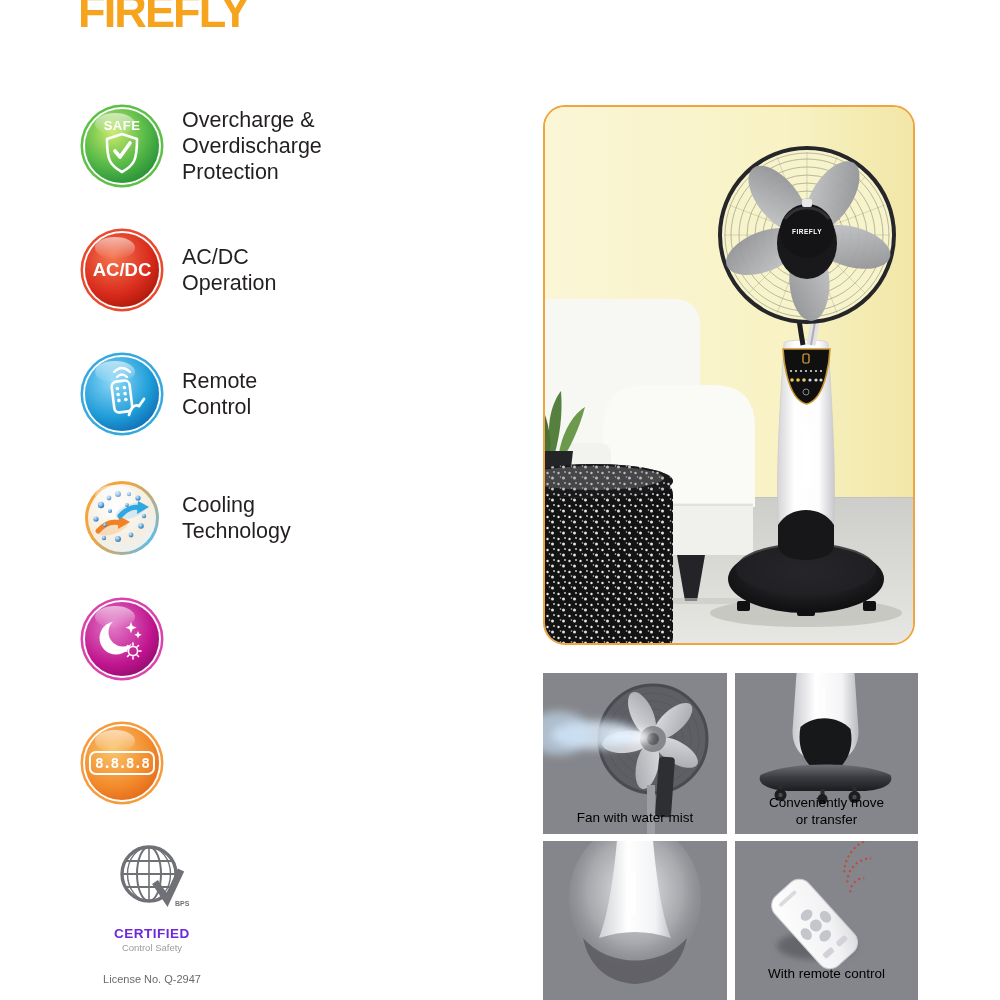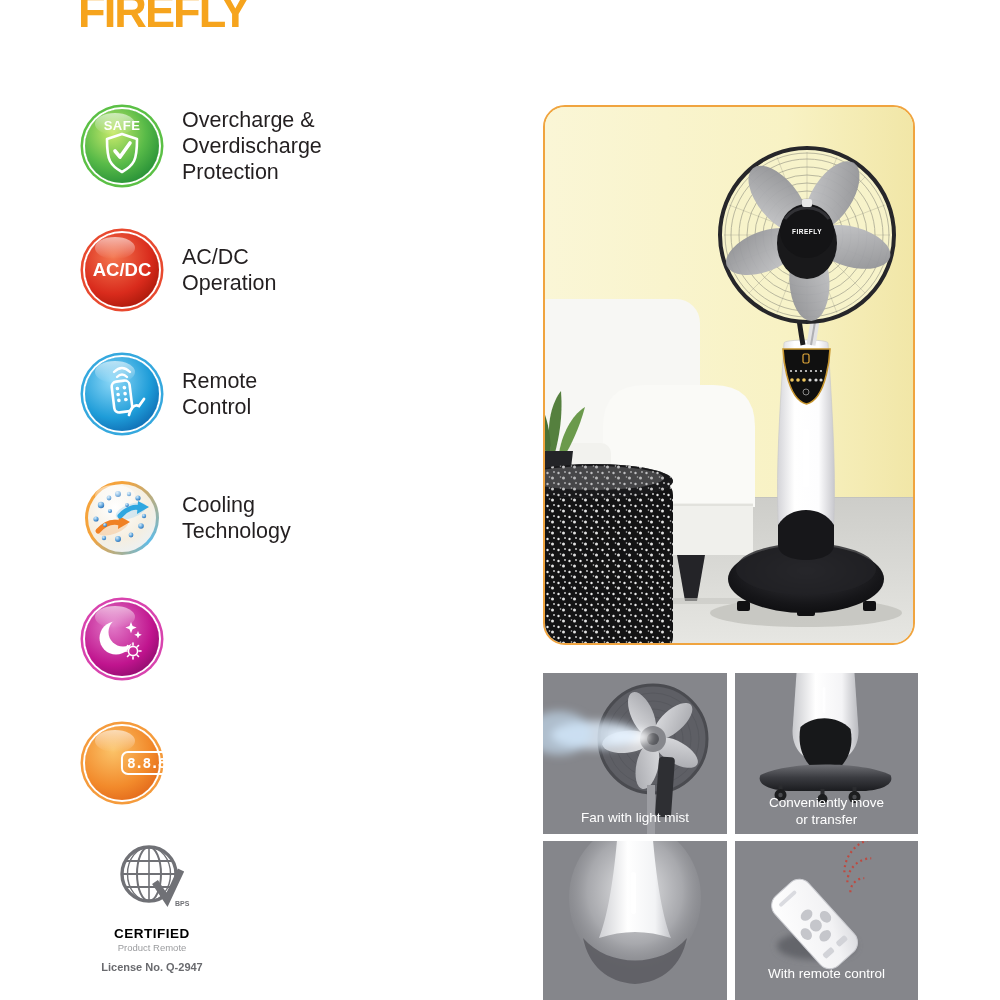--- a/index.html
+++ b/index.html
@@ -32,40 +32,40 @@
         box-shadow:0 0 0 2px #fff,0 0 0 4.5px #D843AE;}
   .b-digital{background:radial-gradient(circle at 38% 32%,#FBC46A,#F28A2B 55%,#DE5F16 90%);
         box-shadow:0 0 0 2px #fff,0 0 0 4.5px #F59B3C;}
   .badge svg{position:absolute;left:0;top:0;z-index:3;}
   .safe-word{position:absolute;top:9px;width:100%;text-align:center;color:#fff;font-size:13px;
         font-weight:bold;letter-spacing:.5px;z-index:4;}
   .acdc-word{position:absolute;top:0;width:100%;height:100%;display:flex;align-items:center;justify-content:center;
         color:#fff;font-size:18.5px;font-weight:bold;z-index:4;}
   .lcd{position:absolute;left:50%;top:50%;transform:translate(-50%,-50%);border:2.5px solid #fff;border-radius:7px;
         padding:2px 4px;color:#fff;font-family:"DejaVu Sans Mono",monospace;font-weight:bold;font-size:14.5px;
-        letter-spacing:-1px;z-index:4;white-space:nowrap;margin-left:32px;}
+        letter-spacing:-1px;z-index:4;white-space:nowrap;}
 
   
   .cert{position:absolute;left:86px;top:840px;width:132px;text-align:center;color:#77787C;}
-  .cert .c1{font-size:13.5px;font-weight:bold;letter-spacing:.5px;color:#000000;margin-top:2px;}
+  .cert .c1{font-size:13.5px;font-weight:bold;letter-spacing:.5px;color:#6d28d9;margin-top:2px;}
   .cert .c2{font-size:9.5px;color:#9B9C9F;margin-top:1px;}
-  .cert .c3{font-size:11px;font-weight:bold;color:#696A6E;margin-top:8px;}
+  .cert .c3{font-size:11px;font-weight:normal;color:#696A6E;margin-top:20px;}
 
   
   .hero{position:absolute;left:543px;top:105px;width:372px;height:540px;border:2px solid #F0A43F;
         border-radius:22px;overflow:hidden;background:#F9F4CD;box-sizing:border-box;}
   .hero svg{display:block;}
 
   
   .tiles{position:absolute;left:543px;top:673px;width:375px;height:327px;display:grid;
         grid-template-columns:184px 183px;grid-template-rows:161px 159px;gap:7px 8px;}
   .tile{position:relative;background:#85868B;overflow:hidden;}
   .tile svg{position:absolute;left:0;top:0;width:100%;height:100%;}
   .cap{position:absolute;left:0;right:0;bottom:8px;text-align:center;z-index:5;}
-  .cap span{display:block;color:#ffffff;font-size:13.5px;line-height:17px;}
+  .cap span{display:block;color:#000000;font-size:13.5px;line-height:17px;}
 </style>
 </head>
 <body>
 
 <div class="page">
 
   <div class="logo"><span>FIREFLY</span><span class="tm">®</span></div>
 
   <div class="feature" style="top:104px">
     <div class="badge b-safe">
@@ -200,21 +200,21 @@
         <ellipse cx="38" cy="34" rx="21.5" ry="27" stroke-width="1.4"></ellipse>
         <line x1="38" y1="7" x2="38" y2="61" stroke-width="1.6"></line>
         <line x1="14" y1="21" x2="62" y2="21" stroke-width="1.8"></line>
         <line x1="11" y1="34" x2="65" y2="34" stroke-width="1.8"></line>
         <line x1="14" y1="47" x2="62" y2="47" stroke-width="1.8"></line>
       </g>
       <path d="M44 42 L56 60 L70 30" fill="none" stroke="#707176" stroke-width="7" stroke-linejoin="miter"></path>
       <text x="64" y="66" font-size="7" font-weight="bold" fill="#707176" font-family="Liberation Sans, sans-serif">BPS</text>
     </svg>
     <div class="c1">CERTIFIED</div>
-    <div class="c2">Product Remote</div>
+    <div class="c2">Control Safety</div>
     <div class="c3">License No. Q-2947</div>
   </div>
 
   <div class="hero">
     <svg width="372" height="540" viewBox="0 0 372 540">
       <defs>
         <linearGradient id="wallG" x1="0" y1="0" x2="1" y2="0">
           <stop offset="0%" stop-color="#FAF6D6"></stop>
             <stop offset="65%" stop-color="#F8F2C4"></stop>
             <stop offset="100%" stop-color="#F1E6A6"></stop>
@@ -387,21 +387,21 @@
         <rect x="104" y="112" width="8" height="49" fill="#9C9DA2"></rect>
         <circle cx="110" cy="66" r="13" fill="#86878C"></circle>
         <circle cx="110" cy="66" r="6" fill="#55565B"></circle>
         <g filter="url(#mblur)">
           <ellipse cx="86" cy="64" rx="22" ry="8" fill="#FFFFFF" opacity="0.95"></ellipse>
           <ellipse cx="52" cy="62" rx="44" ry="14" fill="#DFEEFC" opacity="0.8"></ellipse>
           <ellipse cx="16" cy="60" rx="32" ry="22" fill="#C9E2F8" opacity="0.6"></ellipse>
         </g>
       </svg>
       <div class="cap">
-        <span>Fan with light mist</span>
+        <span>Fan with water mist</span>
         <span></span>
       </div>
     </div>
 
     <div class="tile">
       <svg viewBox="0 0 184 161" preserveAspectRatio="xMidYMid slice">
         <defs>
           <linearGradient id="colG" x1="0" y1="0" x2="1" y2="0">
             <stop offset="0%" stop-color="#C9CACE"></stop>
               <stop offset="35%" stop-color="#FFFFFF"></stop>

